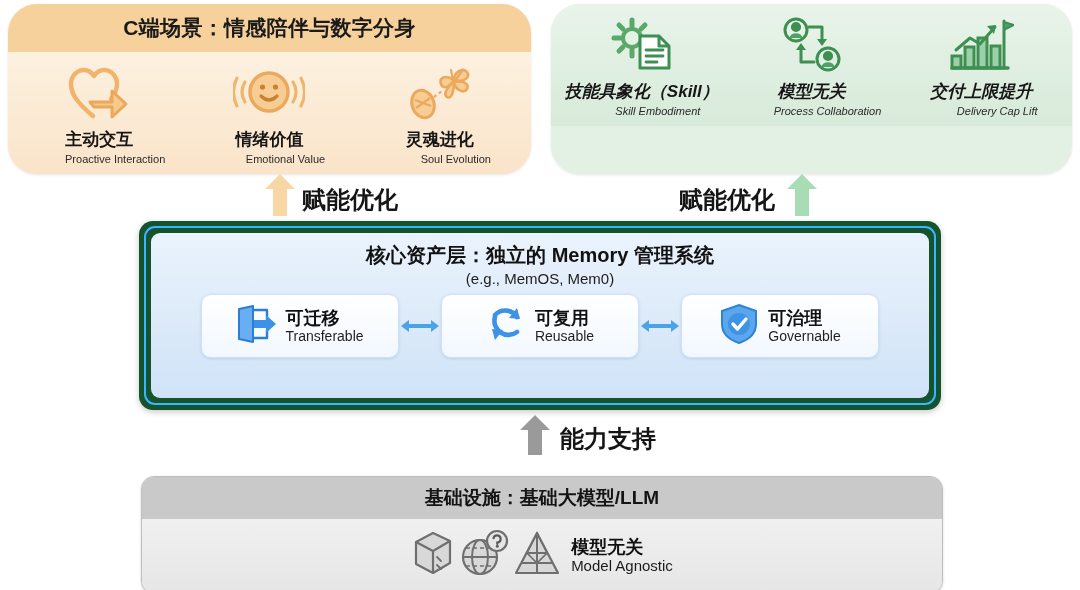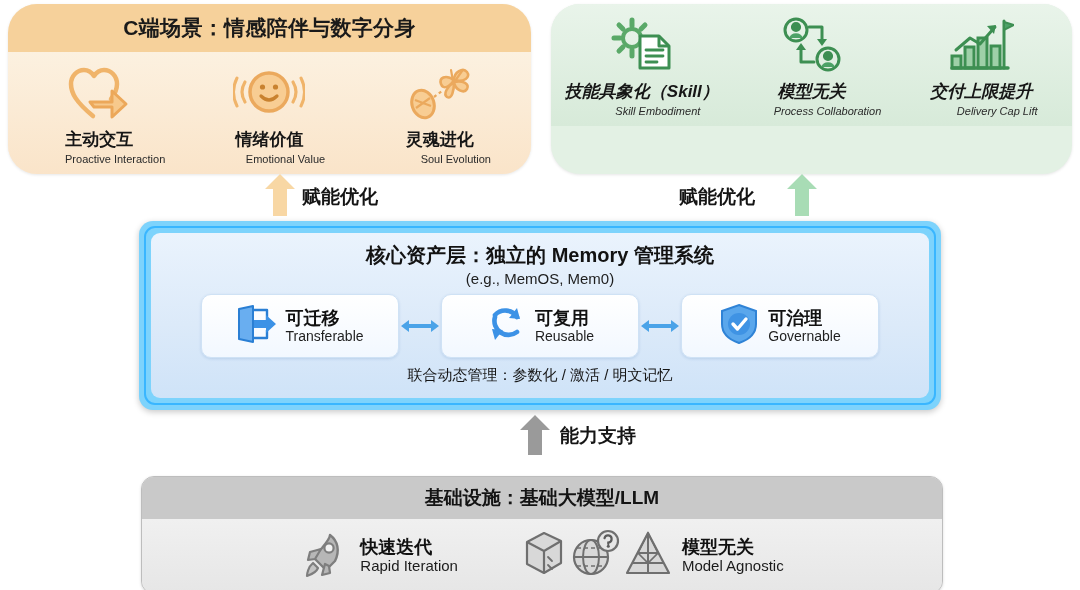--- a/index.html
+++ b/index.html
@@ -29,25 +29,25 @@
   #panel-c .panel-head{background:#f6d19b;}
   #panel-c .panel-body{background:linear-gradient(180deg,#fcf1e0 0%,#fae4c9 100%);}
 
   
   #panel-b{left:551px;top:4px;width:521px;height:170px;background:#e3f1e4;}
   #panel-b .panel-head{background:#a9d9b4;}
   #panel-b .panel-body{background:linear-gradient(180deg,#e9f4ea 0%,#d7ead9 100%);font-style:italic;}
 
   
   .arrow-up{position:absolute;}
-  .arrow-label{position:absolute;font-size:19px;font-weight:bold;color:#151515;white-space:nowrap;}
+  .arrow-label{position:absolute;font-size:24px;font-weight:bold;color:#151515;white-space:nowrap;}
 
   
   #memory-layer{position:absolute;left:139px;top:221px;width:802px;height:189px;
-    border-radius:14px;background:#7dd3fc;
+    border-radius:14px;background:#14532d;
     box-shadow:0 2px 6px rgba(0,0,0,.22);
     padding:5px;box-sizing:border-box;}
   #memory-inner-ring{width:100%;height:100%;box-sizing:border-box;
     border:2px solid #39b6ff;border-radius:11px;padding:5px;}
   #memory-surface{width:100%;height:100%;box-sizing:border-box;border-radius:9px;
     background:linear-gradient(180deg,#eaf3fd 0%,#dceaf9 55%,#cfe3f8 100%);
     display:flex;flex-direction:column;align-items:center;padding-top:9px;}
   #memory-title{font-size:20px;font-weight:bold;color:#121212;}
   #memory-sub{font-size:15px;color:#1d1d1d;margin-top:1px;}
   #memory-cards{display:flex;align-items:center;margin-top:7px;}
@@ -273,53 +273,37 @@
               </svg>
             </span>
             <span class="mem-card-txt">
               <span class="mem-cn">可治理</span>
               <span class="mem-en">Governable</span>
             </span>
           </div>
 
         </div>
 
-        <div id="memory-foot">联合动态管理：参数化 / 激活 / 明文记忆</div>
       </div>
     </div>
   </div>
 
   <div class="arrow-up" style="left:520px;top:415px;">
     <svg width="30" height="40" viewBox="0 0 30 40">
       <path d="M15 0 L30 15 L22 15 L22 40 L8 40 L8 15 L0 15 Z" fill="#9a9a9a"></path>
     </svg>
   </div>
   <div class="arrow-label" style="left:560px;top:423px;">能力支持</div>
 
   <div id="llm-layer">
     <div id="llm-head">
       <div id="llm-head-title">基础设施：基础大模型/LLM</div>
     </div>
     <div id="llm-body">
 
-      <div class="llm-item">
-        <span>
-          <svg width="50" height="50" viewBox="0 0 50 50">
-            <path d="M30 6 C38 12 40 22 35 32 L26 41 L13 28 L22 19 C27 13 30 8 30 6 Z" fill="#b7b7b7" stroke="#7e7e7e" stroke-width="2.4" stroke-linejoin="round"></path>
-            <circle cx="29" cy="19" r="4.6" fill="#f2f2f2" stroke="#7e7e7e" stroke-width="2.2"></circle>
-            <path d="M21 20 L10 23 L8 31 L15 30 Z" fill="#b7b7b7" stroke="#7e7e7e" stroke-width="2.2" stroke-linejoin="round"></path>
-            <path d="M25 35 L22 46 L30 44 L29 37 Z" fill="#b7b7b7" stroke="#7e7e7e" stroke-width="2.2" stroke-linejoin="round"></path>
-            <path d="M13 34 C8 38 7 45 7 47 C10 46 16 44 18 39 Z" fill="#c4c4c4" stroke="#7e7e7e" stroke-width="2.2" stroke-linejoin="round"></path>
-          </svg>
-        </span>
-        <span class="llm-txt">
-          <span class="llm-cn">快速迭代</span>
-          <span class="llm-en">Rapid Iteration</span>
-        </span>
-      </div>
 
       <div class="llm-item">
         <span class="llm-icons">
           <span>
             <svg width="44" height="50" viewBox="0 0 44 50">
               <path d="M22 4 L39 12 L39 34 L22 44 L5 35 L5 13 Z" fill="#d8d8d8" stroke="#6f6f6f" stroke-width="2.2" stroke-linejoin="round"></path>
               <path d="M5 13 L22 22 L39 12 M22 22 L22 44" fill="none" stroke="#6f6f6f" stroke-width="2.2" stroke-linejoin="round"></path>
               <path d="M26 28 L30 32 M26 36 L30 40" stroke="#6f6f6f" stroke-width="1.8" stroke-linecap="round"></path>
             </svg>
           </span>

